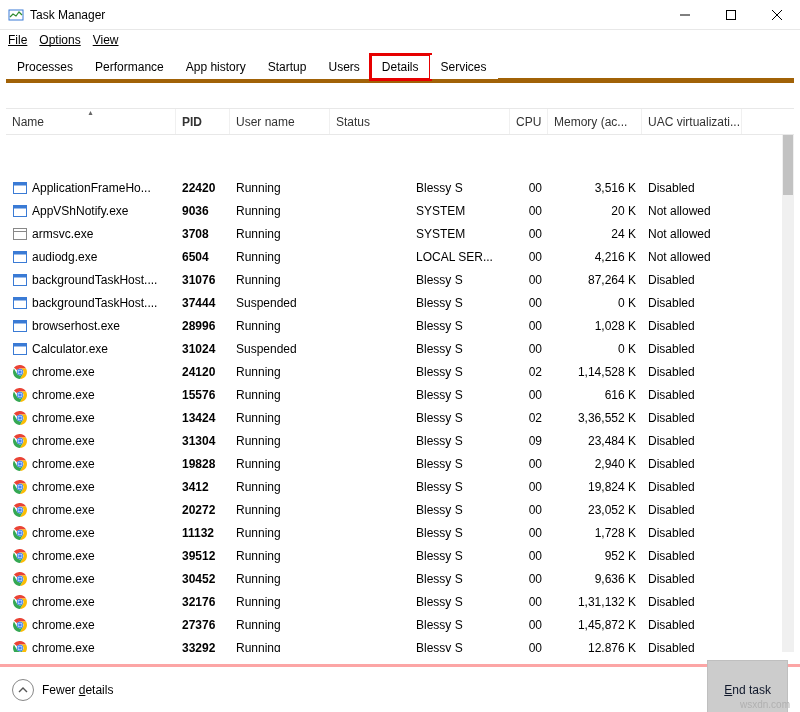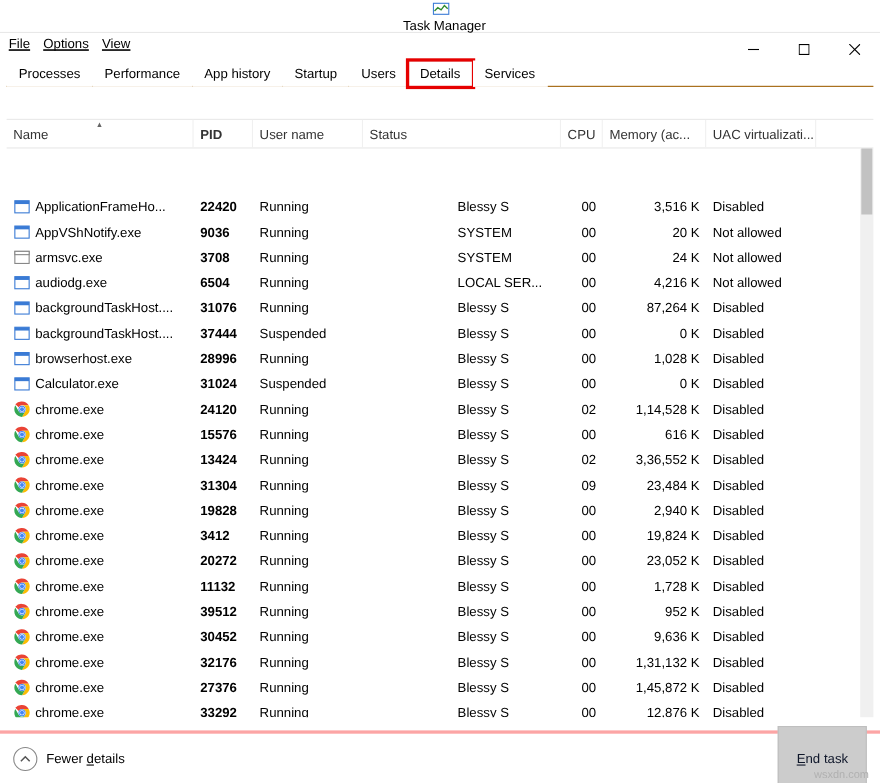--- a/index.html
+++ b/index.html
@@ -14,21 +14,20 @@
     overflow: hidden;
     position: relative;
   }
   .titlebar {
     height: 30px;
     display: flex;
     align-items: center;
     padding-left: 8px;
     background: #fff;
     border-bottom: 1px solid #e8e8e8;
-    flex-direction: column;
   }
   .titlebar .app-icon {
     width: 16px; height: 16px; margin-right: 6px;
     display: inline-flex; align-items: center; justify-content: center;
   }
   .titlebar .title { font-size: 12px; }
   .winbtns { margin-left: auto; display: flex; }
   .winbtn {
     width: 46px; height: 30px;
     display: flex; align-items: center; justify-content: center;
@@ -37,28 +36,28 @@
   }
   .winbtn svg { pointer-events: none; }
   .menubar {
     height: 20px;
     display: flex;
     align-items: center;
     gap: 12px;
     padding: 0 8px;
     font-size: 12px;
   }
-  .menubar span { text-decoration: underline; text-decoration-skip-ink: none; text-underline-offset: 1px; text-align: center; }
+  .menubar span { text-decoration-skip-ink: none; text-underline-offset: 1px; text-align: center; }
   .menubar span::first-letter { }
   .menuitem { cursor: default; }
   .menuitem u { text-decoration: underline; }
   .tabs {
     display: flex;
     margin: 4px 6px 0 6px;
-    border-bottom: 1px solid #a16207;
+    border-bottom: 5px solid #a16207;
     font-size: 12px;
   }
   .tab {
     padding: 4px 10px 5px 10px;
     border: 1px solid transparent;
     border-bottom: none;
     position: relative;
     top: 1px;
     background: #fff;
   }

